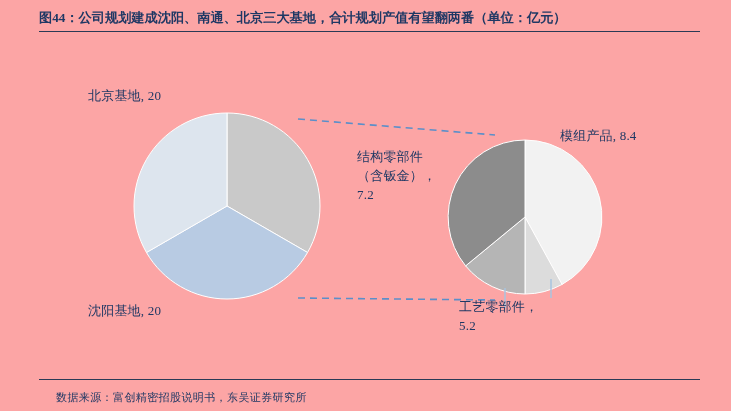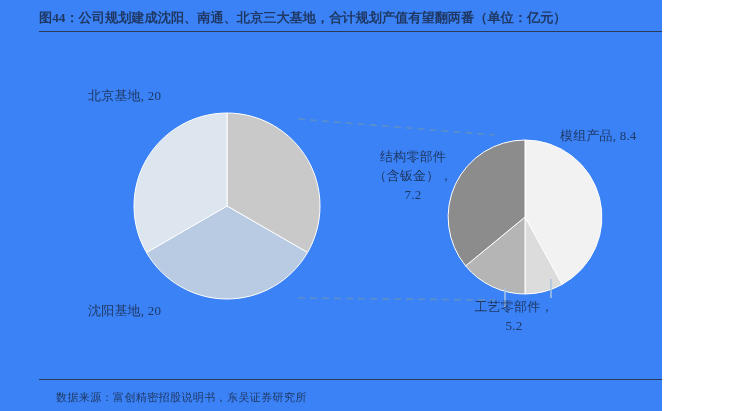--- a/index.html
+++ b/index.html
@@ -5,23 +5,23 @@
   html, body {
     margin: 0;
     padding: 0;
     background: #ffffff;
   }
   body {
     font-family: "Liberation Serif", "DejaVu Serif", serif;
   }
   .figure {
     position: relative;
-    width: 662px;
+    width: 731px;
     height: 411px;
-    background: #3b82f6;
+    background: #fca5a5;
     overflow: hidden;
   }
 
   
   .title-row {
     position: absolute;
     left: 39px;
     top: 8px;
     width: 661px;
     height: 28px;
@@ -83,21 +83,21 @@
     position: absolute;
     font-family: "Liberation Serif", "DejaVu Serif", serif;
     font-size: 13px;
     color: #1f3864;
     white-space: nowrap;
     line-height: 17px;
     letter-spacing: 0.2px;
   }
   .lbl.multi {
     white-space: normal;
-    text-align: center;
+    text-align: left;
     line-height: 19px;
   }
 
   .lbl-beijing   { left: 88px;  top: 51px;  }
   .lbl-shenyang  { left: 88px;  top: 266px; }
   .lbl-nantong   { left: 235px; top: 164px; }
 
   .lbl-structure { left: 357px; top: 111px; width: 112px; }
   .lbl-module    { left: 560px; top: 91px;  }
   .lbl-gas       { left: 563px; top: 246px; }

